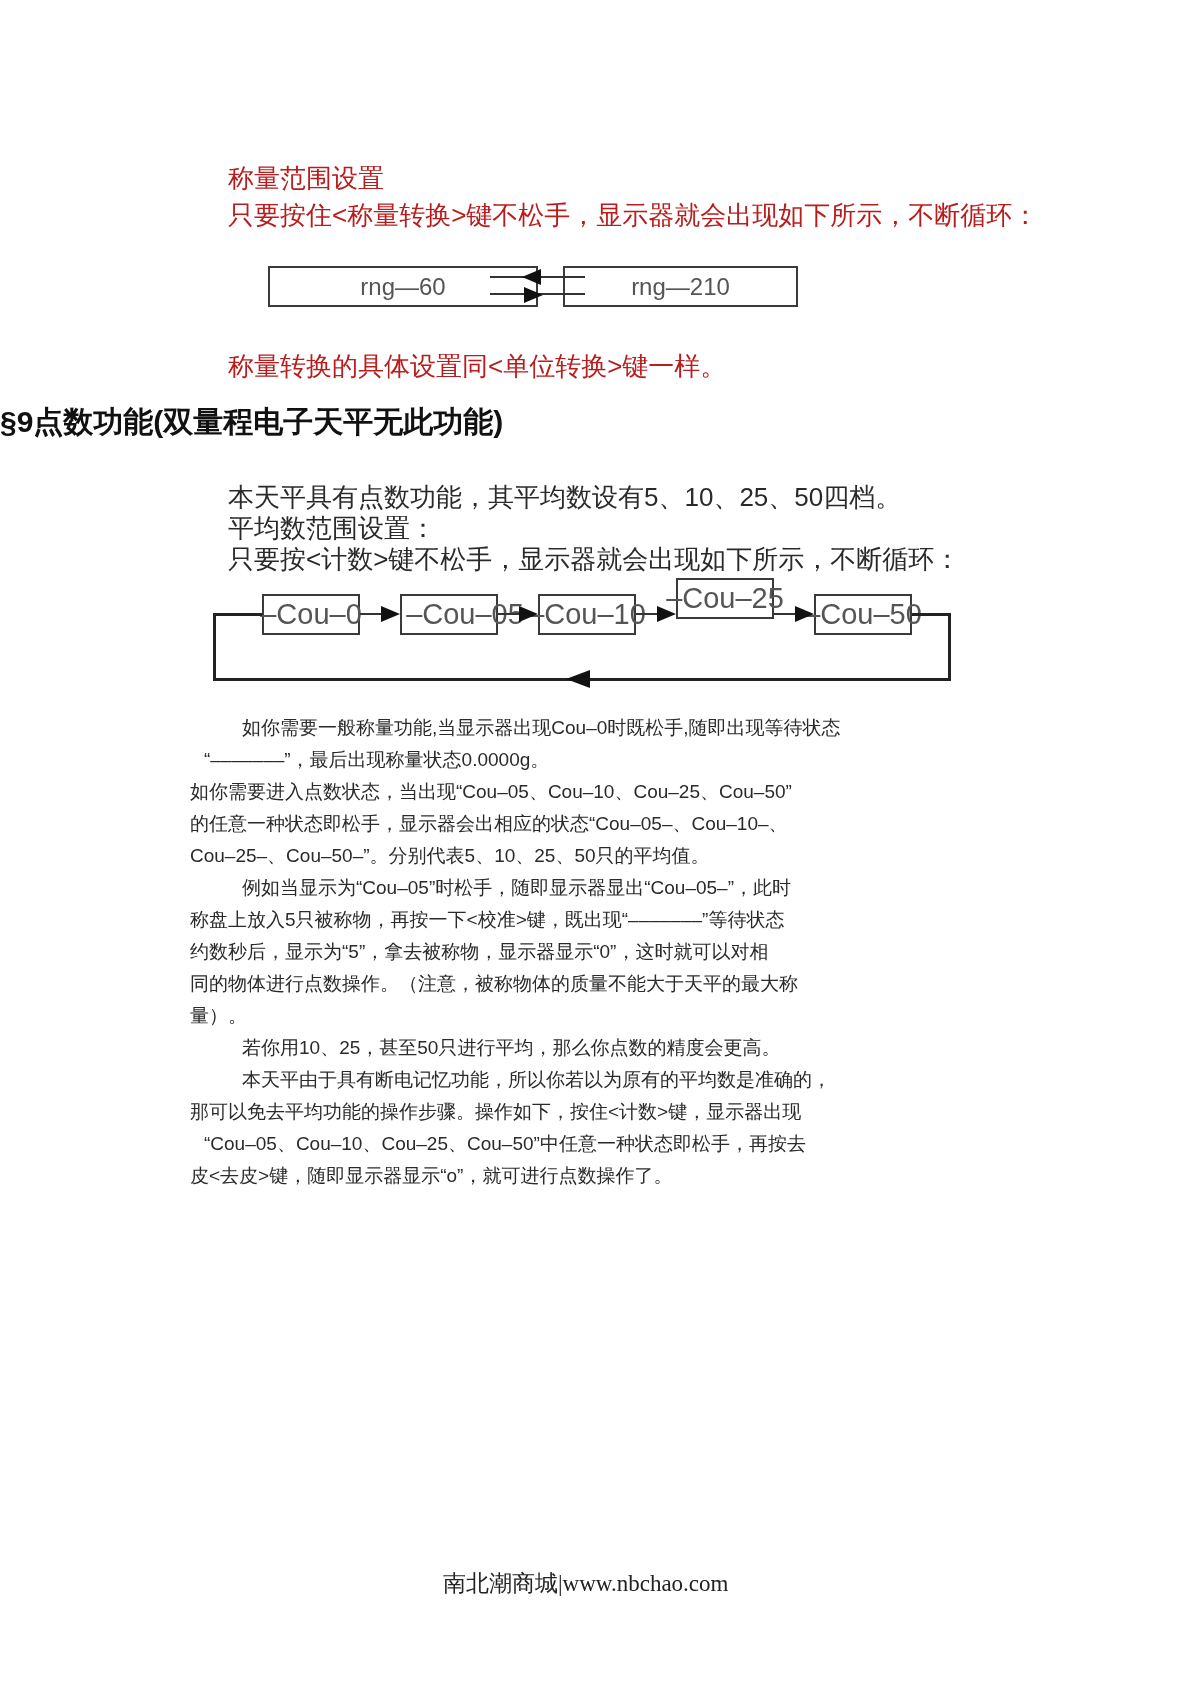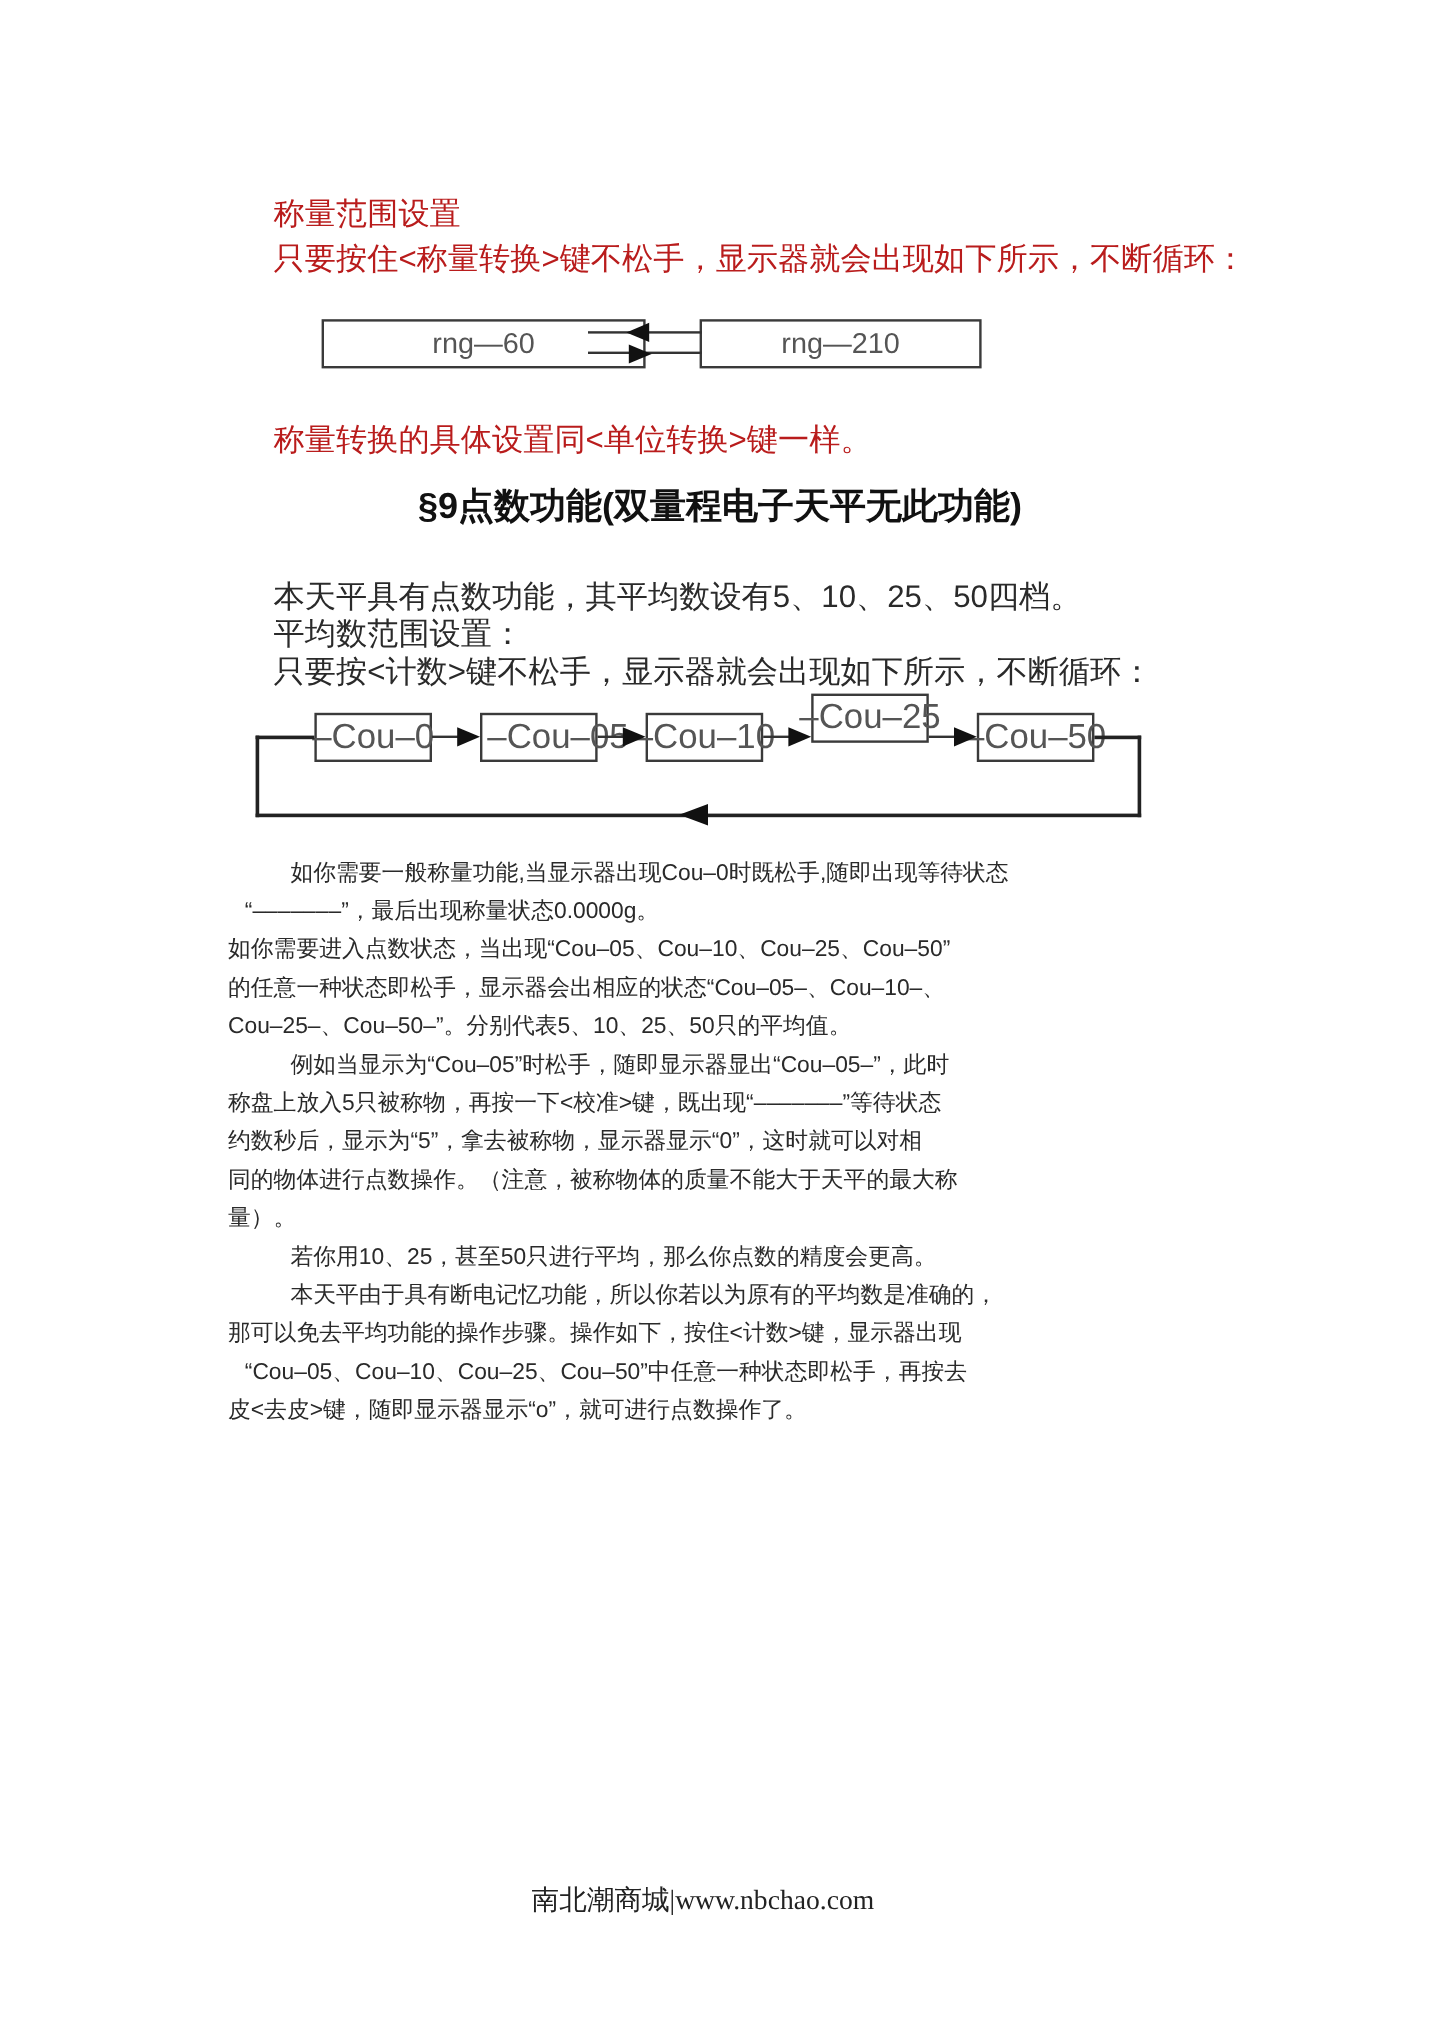--- a/index.html
+++ b/index.html
@@ -9,41 +9,41 @@
     color:#1e1e1e;overflow:hidden;
   }
   .abs{position:absolute;}
   .tline{font-size:26px;line-height:37px;white-space:nowrap;color:#b91c1c;}
   .bline{font-size:19px;line-height:32px;white-space:nowrap;color:#2a2a2a;}
   .iline{font-size:26px;line-height:31px;white-space:nowrap;color:#2a2a2a;}
   .indent-2{padding-left:52px;}
   .indent-q{padding-left:14px;}
   .blockA{left:228px;top:160px;}
   .note{left:228px;top:348px;}
-  .heading{left:0;right:0;top:402px;text-align:center;font-size:30px;font-weight:bold;color:#111;}
+  .heading{left:0;right:0;top:402px;text-align:left;font-size:30px;font-weight:bold;color:#111;}
   .blockB{left:228px;top:482px;}
   .bodyblock{left:190px;top:712px;}
   .footer{left:443px;top:1568px;font-family:"Liberation Serif","DejaVu Serif",serif;font-size:23px;color:#222;}
 
   
   .dbox{
     box-sizing:border-box;border:2px solid #3a3a3a;background:#fff;
     display:flex;align-items:center;justify-content:center;
     color:#555;font-size:24px;white-space:nowrap;
   }
   .hline{background:#333;height:2px;}
   .thickline{background:#222;}
   .tri{width:0;height:0;}
   .tri-r{border-top:8px solid transparent;border-bottom:8px solid transparent;border-left:19px solid #111;}
   .tri-l{border-top:8px solid transparent;border-bottom:8px solid transparent;border-right:19px solid #111;}
   .tri-l-big{border-top:9px solid transparent;border-bottom:9px solid transparent;border-right:24px solid #111;}
 
   
   .d1-box-left{left:268px;top:266px;width:270px;height:41px;}
-  .d1-box-right{left:583px;top:266px;width:235px;height:41px;}
+  .d1-box-right{left:563px;top:266px;width:235px;height:41px;}
   .d1-line-top{left:490px;top:276px;width:95px;}
   .d1-line-bot{left:490px;top:293px;width:95px;}
   .d1-arr-l{left:522px;top:269px;}
   .d1-arr-r{left:524px;top:287px;}
 
   
   .cbox{width:98px;height:41px;font-size:29px;}
   .c0{left:262px;top:594px;}
   .c1{left:400px;top:594px;padding-left:32px;}
   .c2{left:538px;top:594px;}

